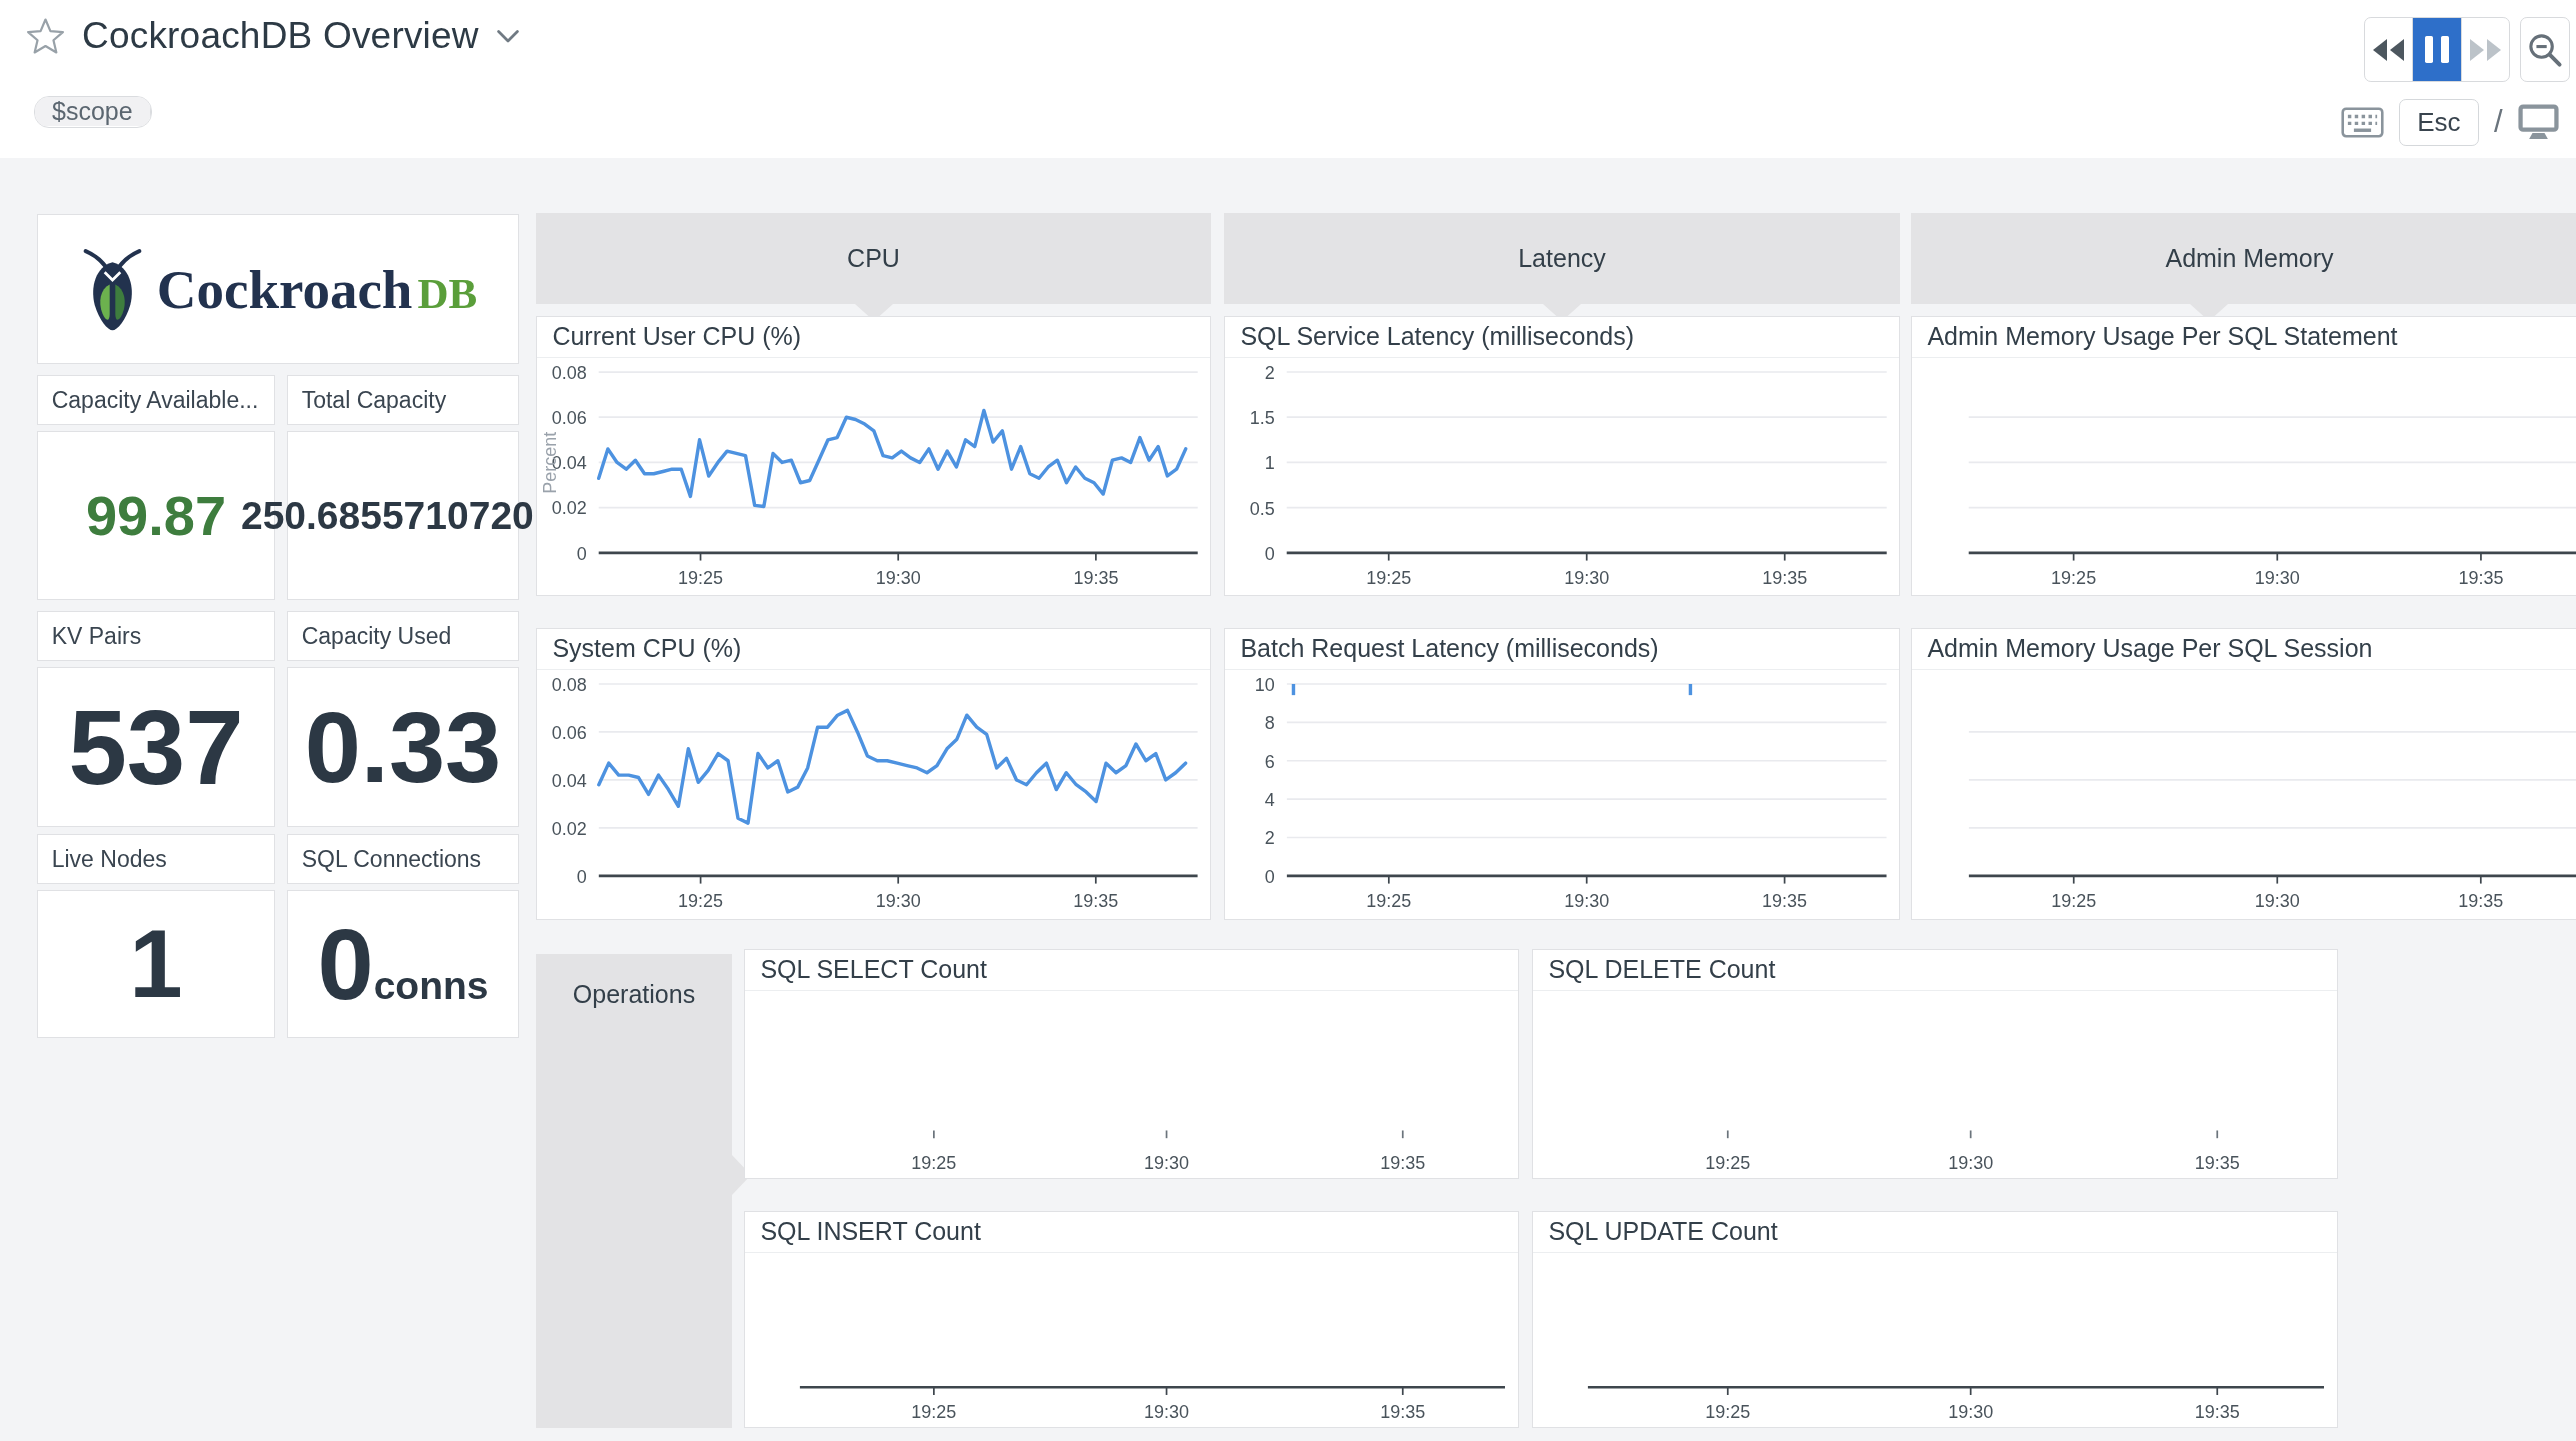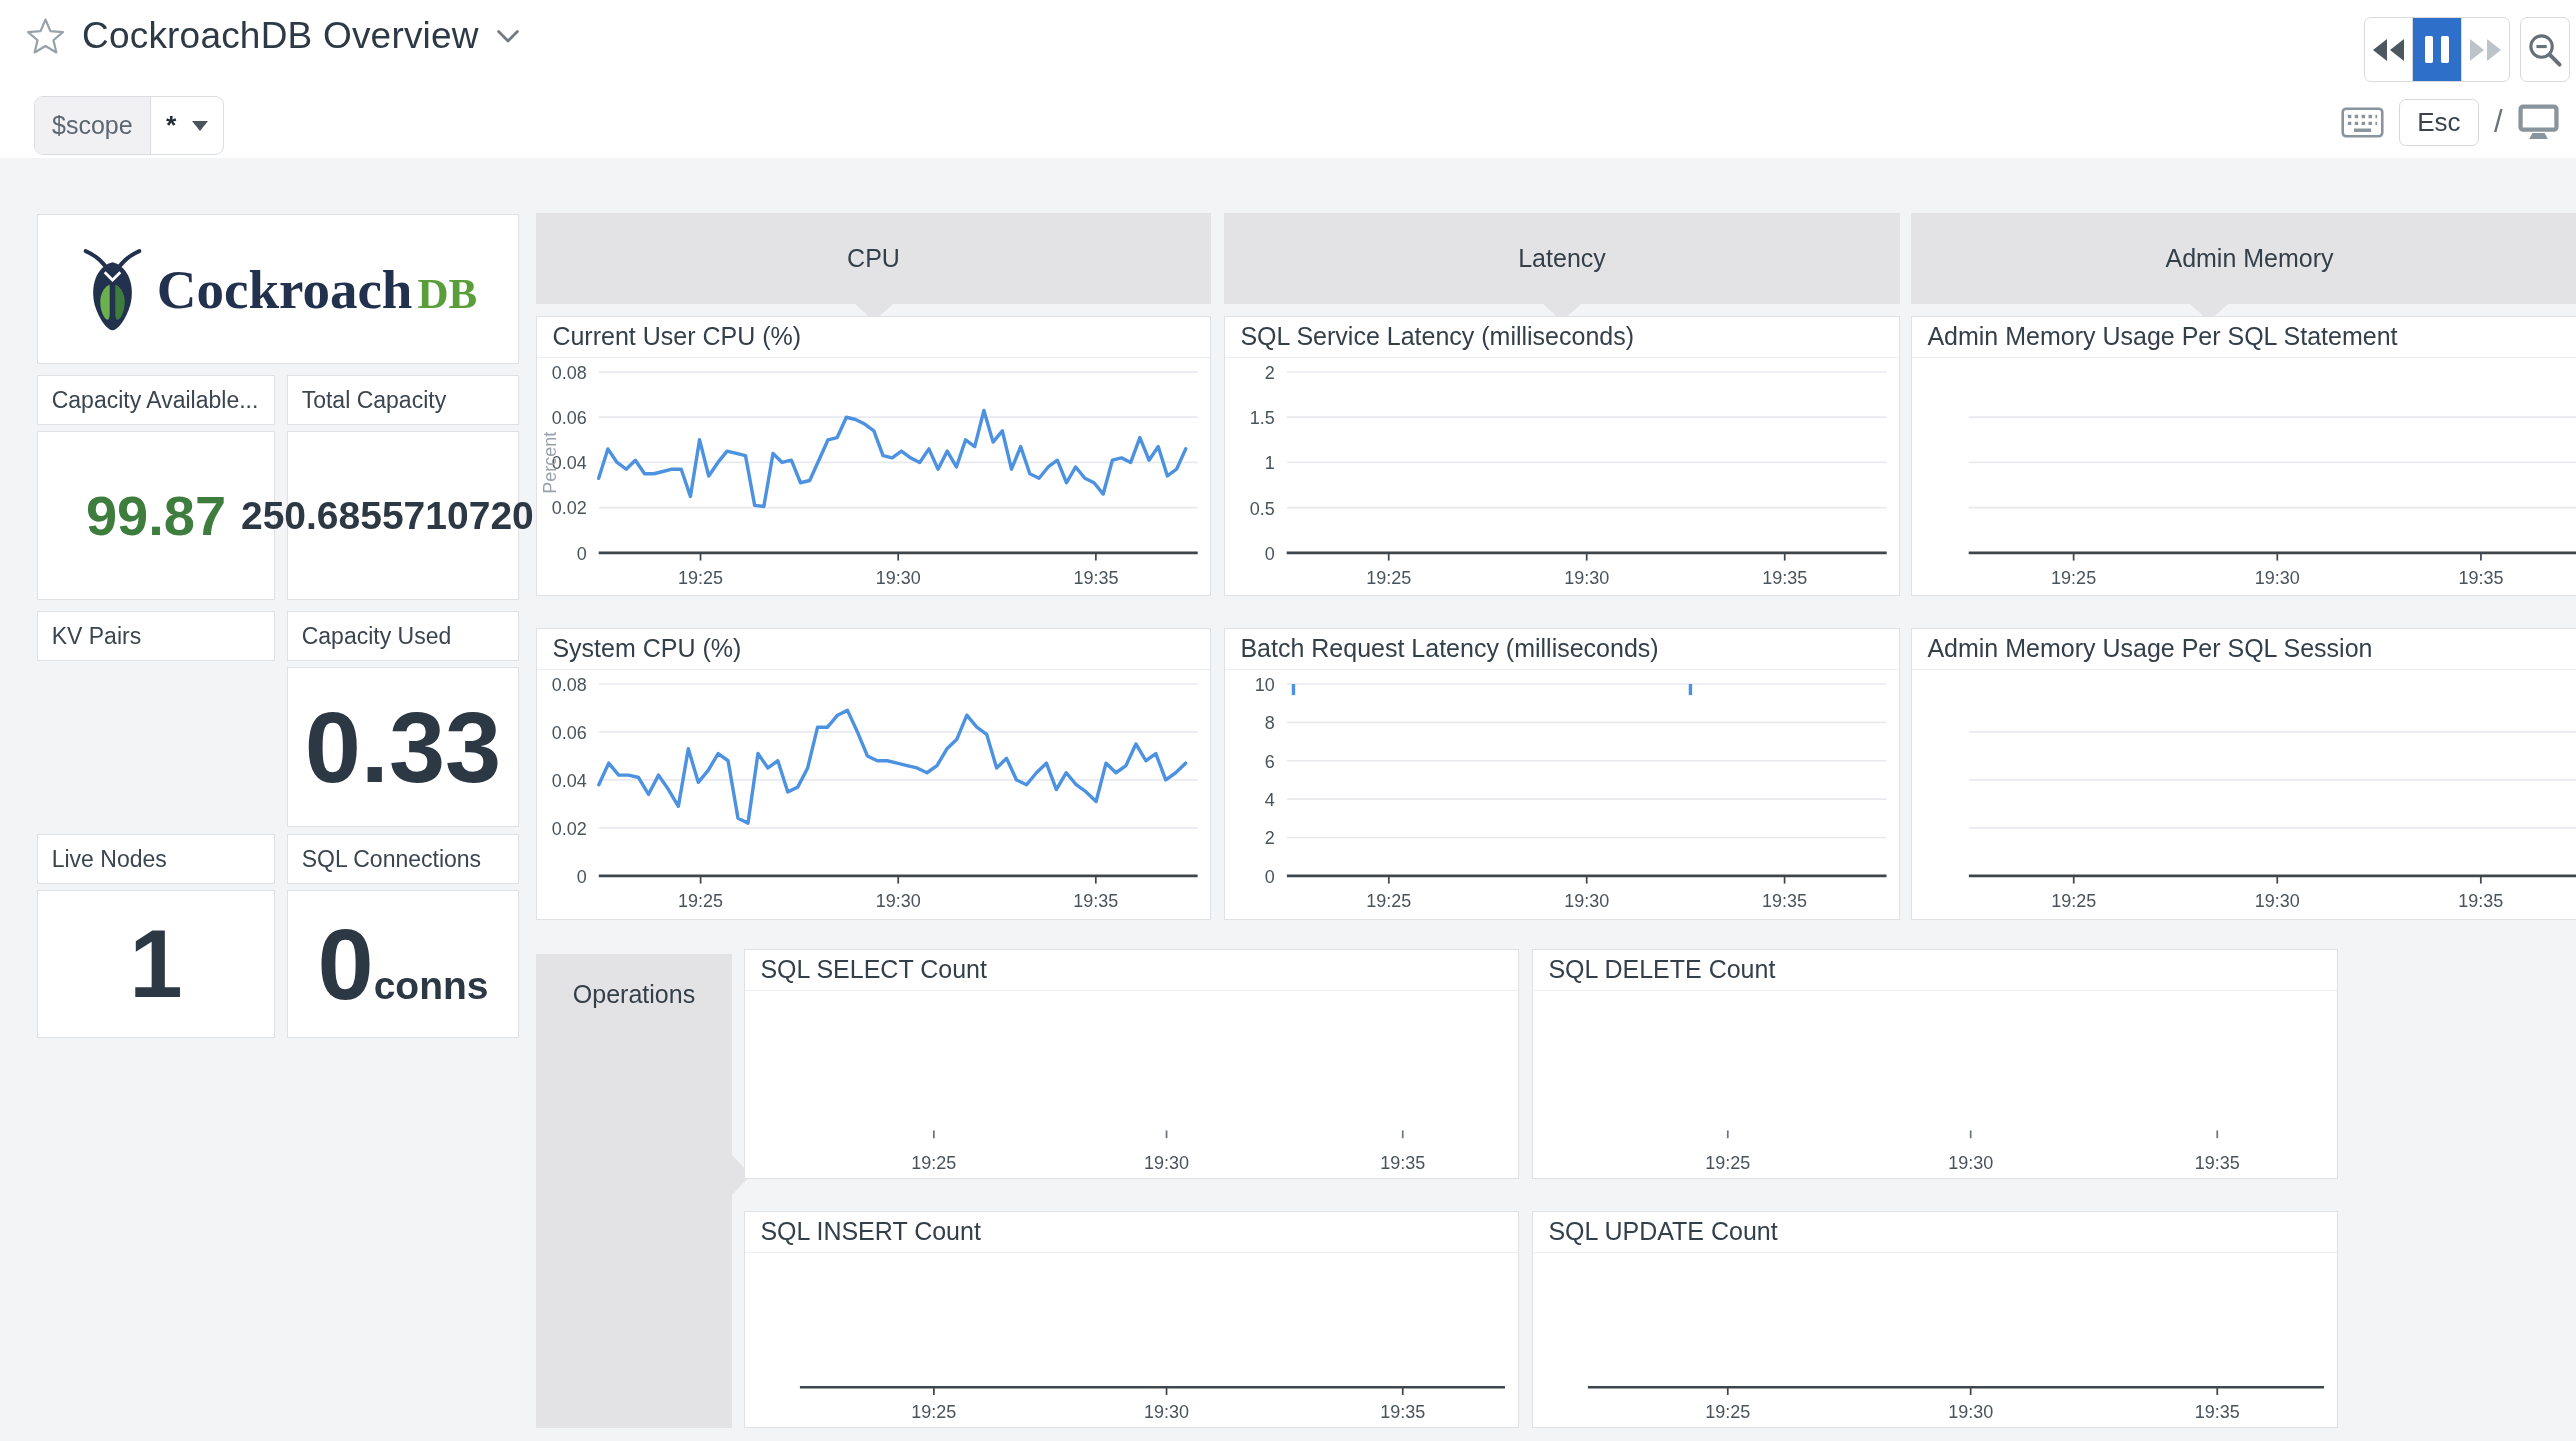--- a/index.html
+++ b/index.html
@@ -23,22 +23,22 @@
   .seg { flex:1; display:flex; align-items:center; justify-content:center; gap:2.6px; border-right:1.7px solid #d8dadd; cursor:pointer; }
   .seg:last-child { border-right:none; }
   .seg.pause { background:#2e6fc9; gap:8.6px; }
   .tri-l { width:0; height:0; border-top:11px solid transparent; border-bottom:11px solid transparent; border-right:14.6px solid #4d575f; }
   .tri-r { width:0; height:0; border-top:11px solid transparent; border-bottom:11px solid transparent; border-left:14.6px solid #bcc3c9; }
   .pbar { width:7.7px; height:27.4px; background:#fff; border-radius:1.7px; }
 
   .zoom-btn { position:absolute; left:2520px; top:17px; width:50px; height:65px; border:1.7px solid #d8dadd;
               border-radius:6.9px; background:#fff; display:flex; align-items:center; justify-content:center; }
 
-  .scope-pill { position:absolute; left:34px; top:96px; height:59px; display:flex; border:1.7px solid #dadcdf;
-                border-radius:9px; overflow:hidden; background:#fff; }
+  .scope-pill { position:absolute; left:34px; top:96px; height:32px; display:flex; border:1.7px solid #dadcdf;
+                border-radius:15px; overflow:hidden; background:#fff;flex-direction:column; }
   .scope-key { background:#f1f1f3; padding:0 17px; font-size:25px; color:#5b6670; display:flex; align-items:center; border-right:1.7px solid #dadcdf; }
   .scope-val { padding:0 15.4px; display:flex; align-items:center; gap:15.4px; font-size:26.6px; font-weight:700; color:#232d36; }
   .scope-val .caret-down { border-left-width:8.6px; border-right-width:8.6px; border-top-width:10.3px; }
 
   .kbd-row { position:absolute; top:99px; right:17px; display:flex; align-items:center; gap:15.4px; }
   .esc-key { border:1.7px solid #d5d8db; border-radius:6.9px; background:#fff; padding:6.9px 17px; font-size:26px; color:#39444e; }
   .slash { font-size:31px; color:#6a747d; }
 
   .card { position:absolute; background:#fff; border:1.7px solid #e0e1e4; }
   .logo-card { display:flex; align-items:center; justify-content:center; gap:11px; }
@@ -162,20 +162,23 @@
   <div class="tile-body">
     <span class="vwrap">
         <span class="big" style="font-size:39px">250.6855710720</span>
         <span class="unit" style="font-size:18px;margin-left:4.3px">GB</span>
       </span>
   </div>
 </div>
 <div class="tile" style="left:37px;top:611px;width:238px;height:216px">
   <div class="tile-title">
       <span>KV Pairs</span>
+    </div>
+  <div class="tile-body">
+      <span class="big" style="font-size:105px">537</span>
     </div>
 </div>
 <div class="tile" style="left:287px;top:611px;width:232px;height:216px">
   <div class="tile-title">
       <span>Capacity Used</span>
     </div>
   <div class="tile-body">
       <span class="big" style="font-size:101px">0.33</span>
     </div>
 </div>

